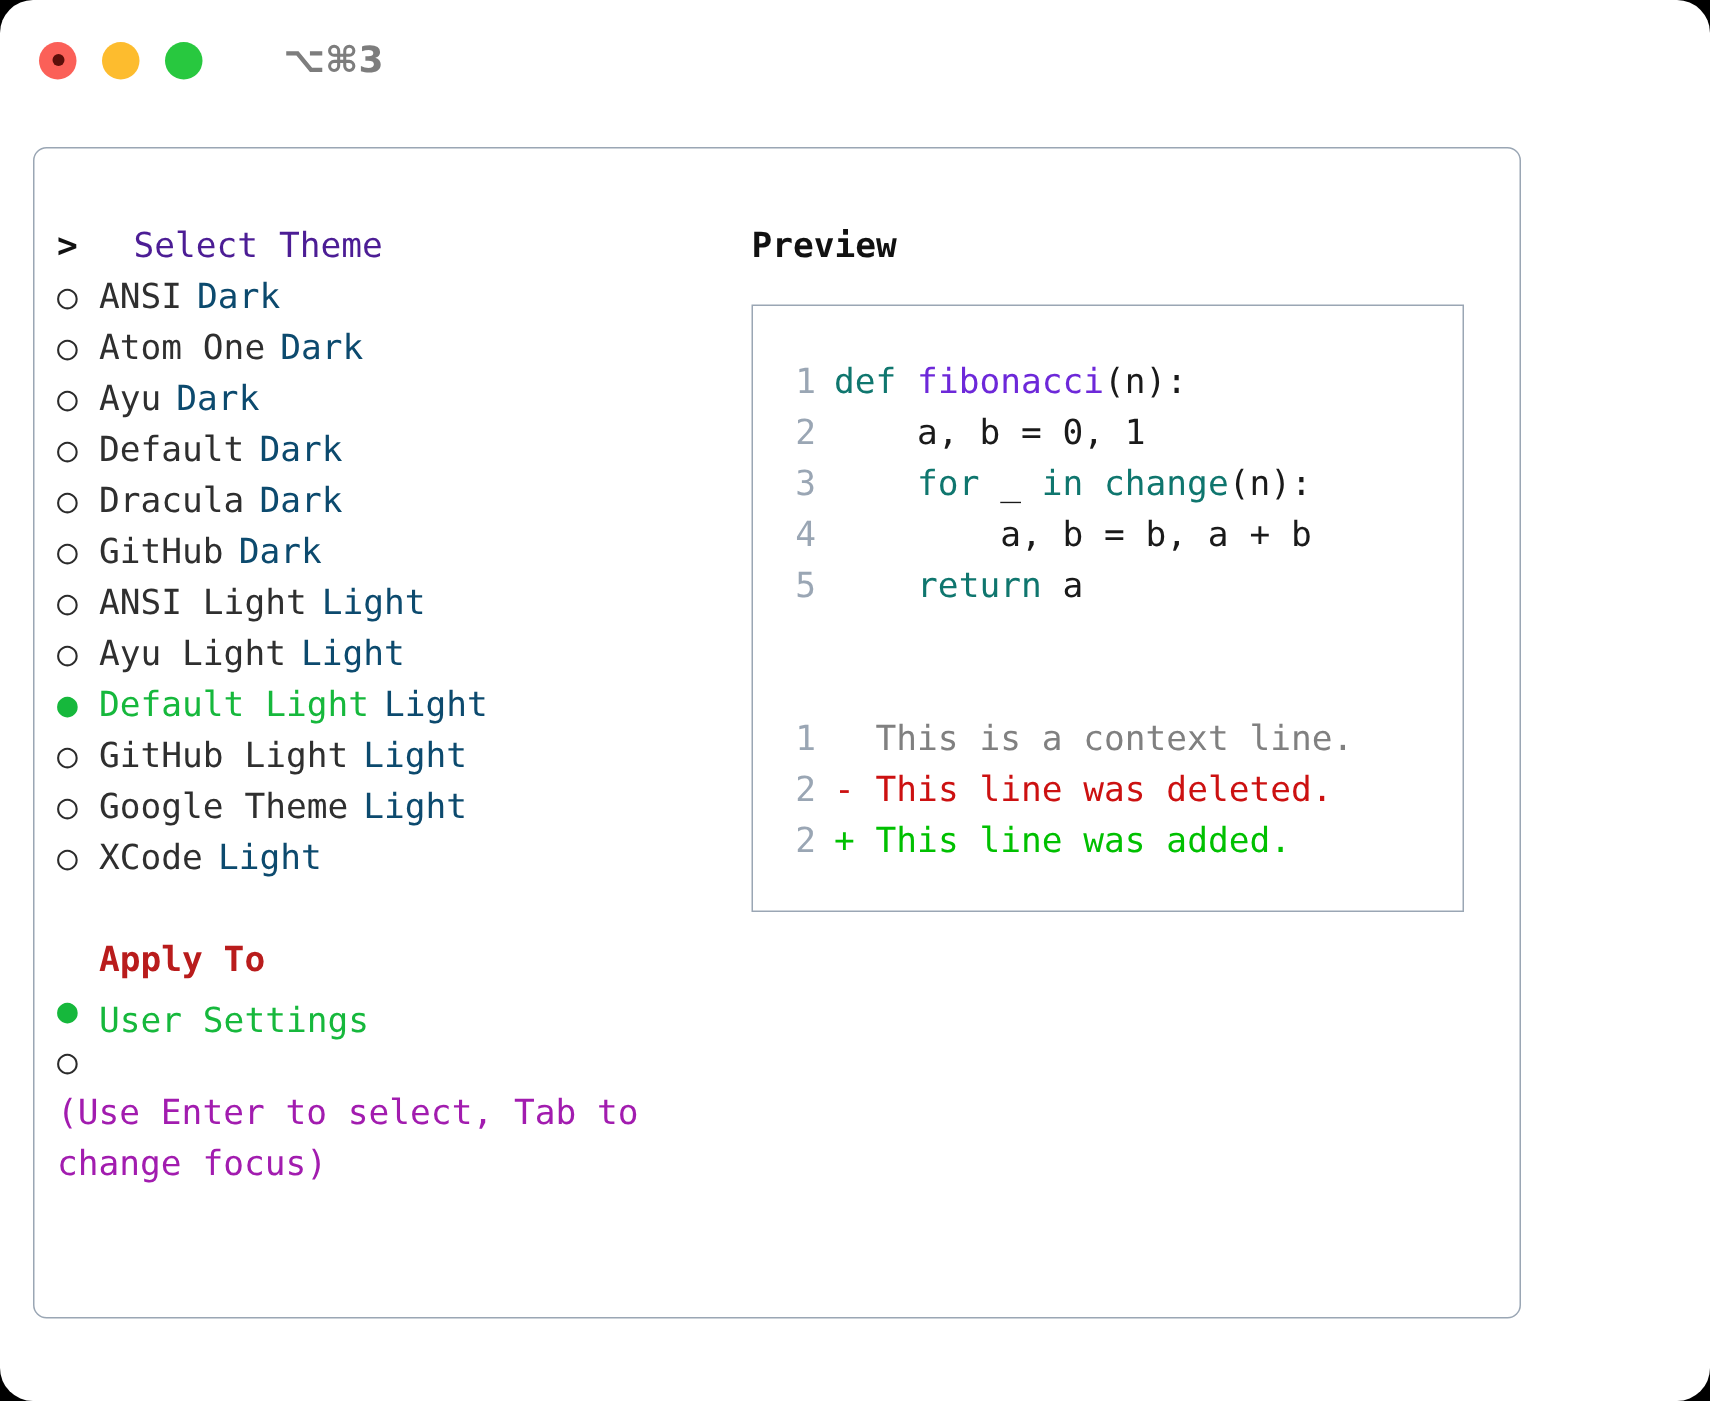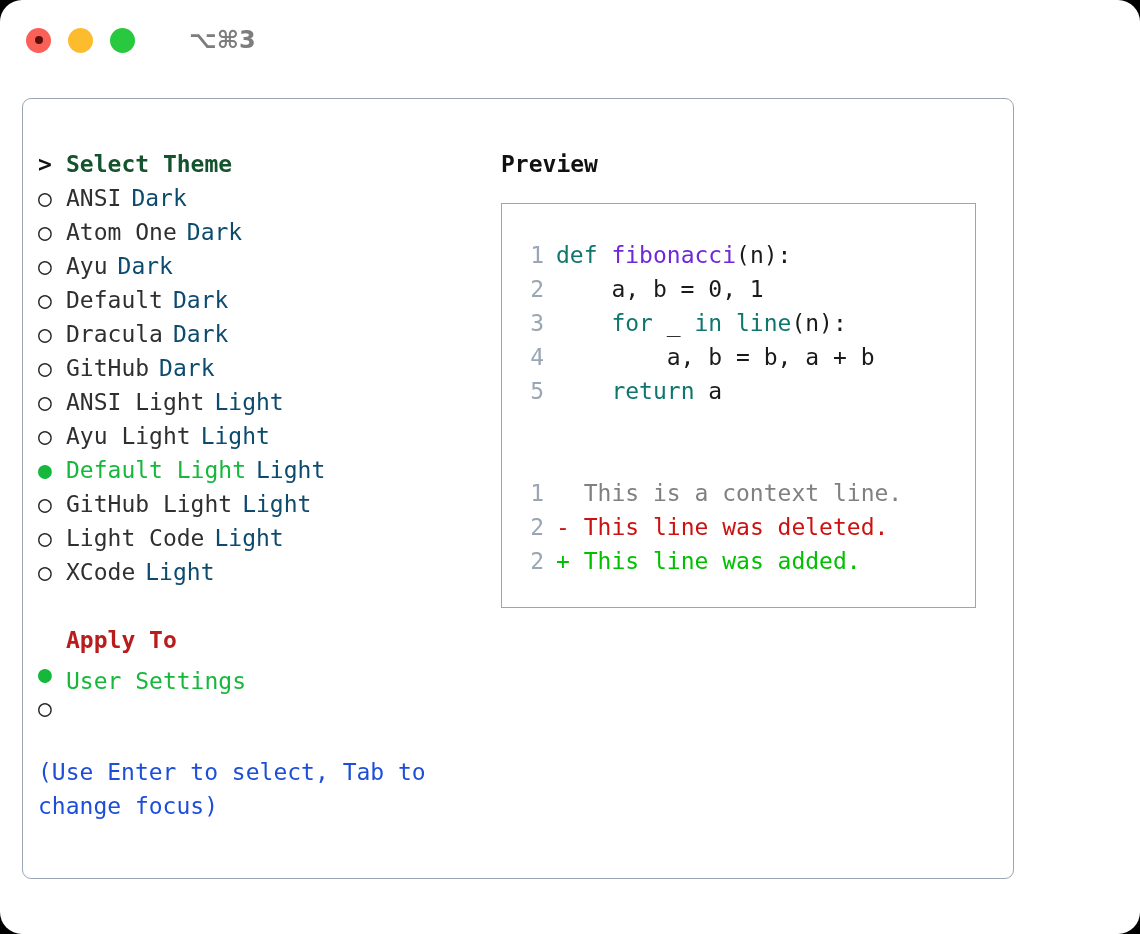--- a/index.html
+++ b/index.html
@@ -109,23 +109,24 @@
     flex: 0 0 28px;
     font-size: 23px;
     text-align: left;
   }
   .bullet.marker   { color: #111111; font-weight: bold; }
   .bullet.hollow   { color: #2b2b2b; }
   .bullet.filled   { color: #16b83c; }
   .bullet.blank    { color: transparent; }
 
   .header-label {
-    color: #14532d;
-    font-weight: bold;
-    font-size: 23px;
+    color: #4c1d95;
+    font-weight: normal;
+    font-size: 23px;
+    margin-left: 23px;
   }
   .theme-name {
     color: #2f2f2f;
     font-size: 23px;
   }
   .theme-name.selected {
     color: #16b83c;
   }
   .theme-tag {
     color: #0c4a6e;
@@ -136,22 +137,21 @@
     color: #b91c1c;
     font-weight: bold;
     font-size: 23px;
   }
   .apply-name { color: #2f2f2f; font-size: 23px; }
   .apply-name.selected { color: #16b83c; margin-top: 14px; }
 
   .spacer-row { height: 34px; }
 
   .hint {
-    margin-top: 30px;
-    color: #1d4ed8;
+    color: #a21caf;
     font-size: 23px;
     line-height: 34px;
     width: 415px;
   }
 
   
   .right {
     position: absolute;
     left: 478px;
     top: 48px;
@@ -274,21 +274,21 @@
         </div>
 
         <div class="row">
           <span class="bullet hollow">○</span>
           <span class="theme-name">GitHub Light</span>
           <span class="theme-tag">Light</span>
         </div>
 
         <div class="row">
           <span class="bullet hollow">○</span>
-          <span class="theme-name">Light Code</span>
+          <span class="theme-name">Google Theme</span>
           <span class="theme-tag">Light</span>
         </div>
 
         <div class="row">
           <span class="bullet hollow">○</span>
           <span class="theme-name">XCode</span>
           <span class="theme-tag">Light</span>
         </div>
 
         <div class="spacer-row"></div>
@@ -320,21 +320,21 @@
             <span><span class="tok-kw">def</span> <span class="tok-fn">fibonacci</span><span class="tok-pl">(n):</span></span>
           </div>
 
           <div class="code-line">
             <span class="lineno">2</span>
             <span class="tok-pl">    a, b = 0, 1</span>
           </div>
 
           <div class="code-line">
             <span class="lineno">3</span>
-            <span><span class="tok-pl">    </span><span class="tok-kw">for</span><span class="tok-pl"> _ </span><span class="tok-kw">in line</span><span class="tok-pl">(n):</span></span>
+            <span><span class="tok-pl">    </span><span class="tok-kw">for</span><span class="tok-pl"> _ </span><span class="tok-kw">in change</span><span class="tok-pl">(n):</span></span>
           </div>
 
           <div class="code-line">
             <span class="lineno">4</span>
             <span class="tok-pl">        a, b = b, a + b</span>
           </div>
 
           <div class="code-line">
             <span class="lineno">5</span>
             <span><span class="tok-pl">    </span><span class="tok-kw">return</span><span class="tok-pl"> a</span></span>

